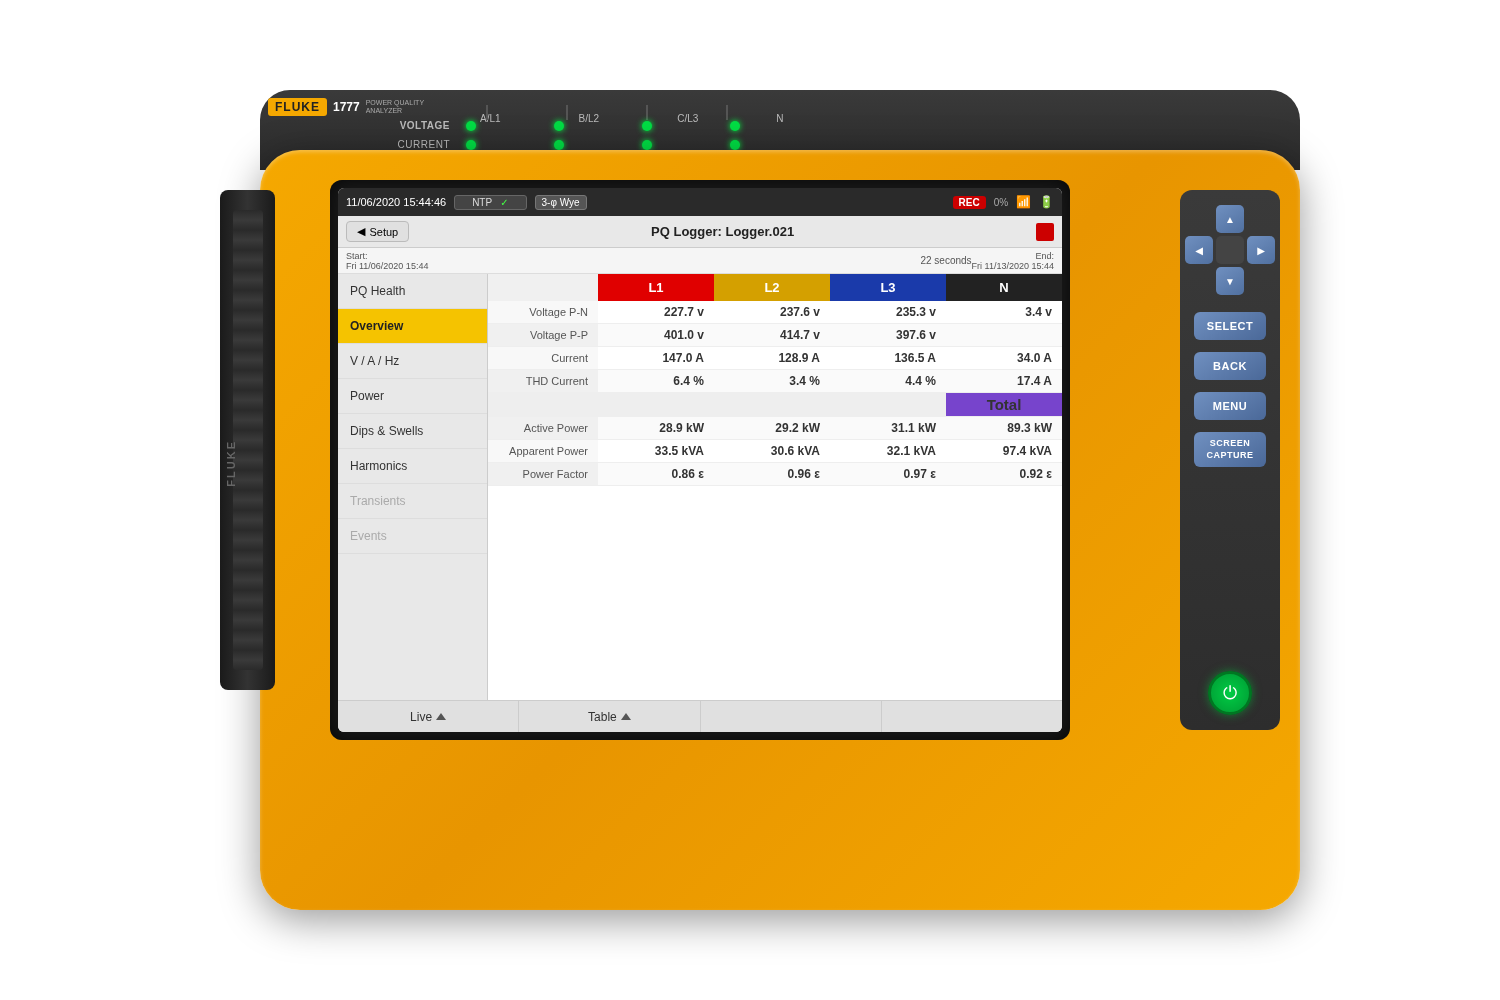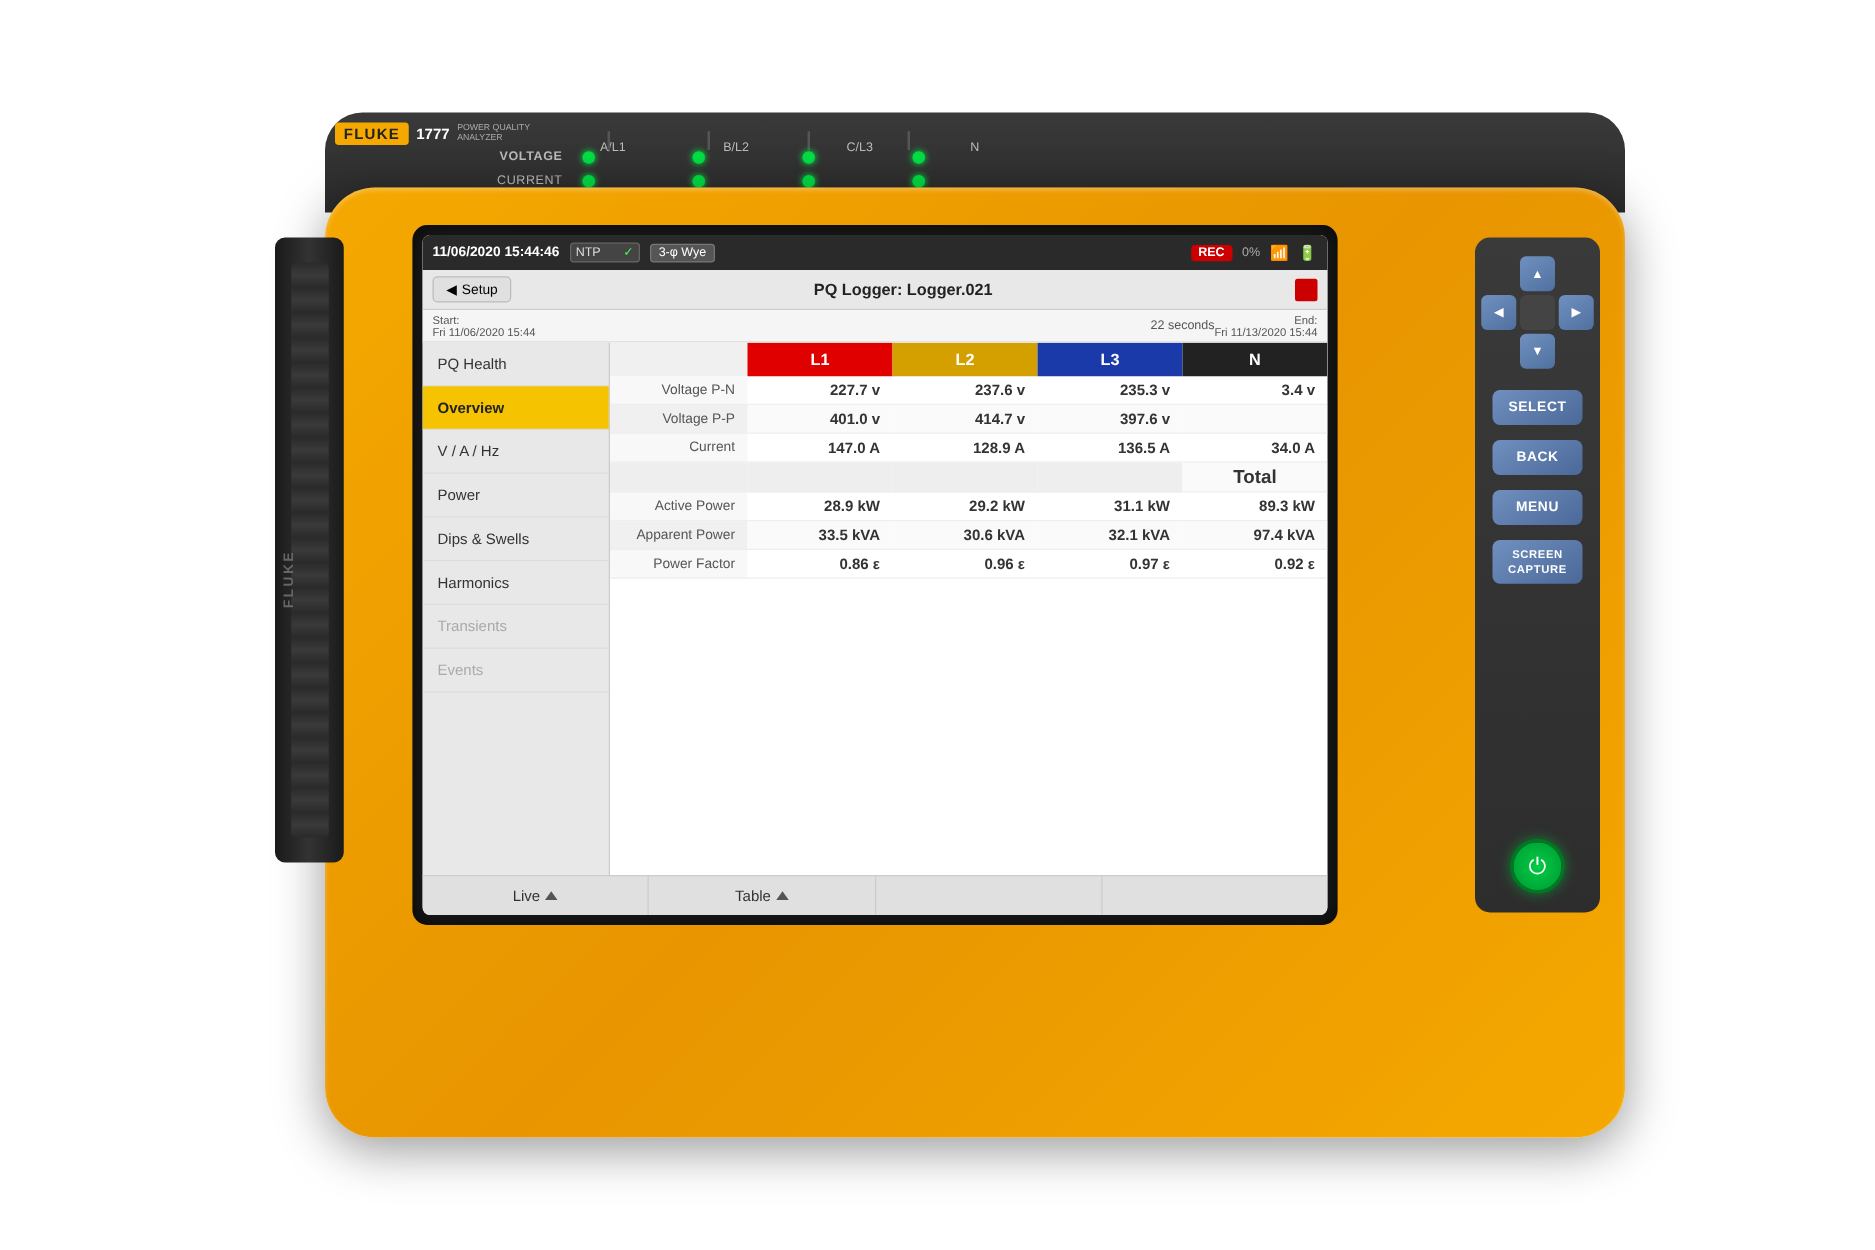--- a/index.html
+++ b/index.html
@@ -147,28 +147,28 @@
       background: #2a2a2a;
       color: #ddd;
       display: flex;
       align-items: center;
       padding: 3px 8px;
       font-size: 11px;
       gap: 8px;
       height: 28px;
     }
 
-    .status-datetime { color: #fff; font-weight: bold; }
+    .status-datetime { color: #fff; font-weight: normal; }
     .status-ntp {
       background: #444;
       border: 1px solid #666;
-      padding: 1px 4px;
+      padding: 1px 17px;
       border-radius: 3px;
       font-size: 10px;
-      display: flex; align-items: center; gap: 18px;
+      display: flex; align-items: center; gap: 8px;
     }
     .ntp-check { color: #44ff44; }
     .status-wye {
       background: #555;
       border: 1px solid #777;
       padding: 1px 6px;
       border-radius: 3px;
       font-size: 10px;
       color: #fff;
     }
@@ -529,20 +529,27 @@
                 <td class="value-bold">397.6 v</td>
                 <td></td>
               </tr>
               <tr>
                 <td class="row-label">Current</td>
                 <td class="value-bold">147.0 A</td>
                 <td class="value-bold">128.9 A</td>
                 <td class="value-bold">136.5 A</td>
                 <td class="value-bold">34.0 A</td>
               </tr>
+              <tr>
+                <td class="row-label">THD Current</td>
+                <td class="value-bold">6.4 %</td>
+                <td class="value-bold">3.4 %</td>
+                <td class="value-bold">4.4 %</td>
+                <td class="value-bold">17.4 A</td>
+              </tr>
 
               <tr>
                 <td style="background:#eee; padding:2px;"></td>
                 <td style="background:#eee;"></td>
                 <td style="background:#eee;"></td>
                 <td style="background:#eee;"></td>
                 <td class="th-total" style="font-size:15px; font-weight:bold; text-align:center; padding:3px;">Total</td>
               </tr>
               <tr>
                 <td class="row-label">Active Power</td>

